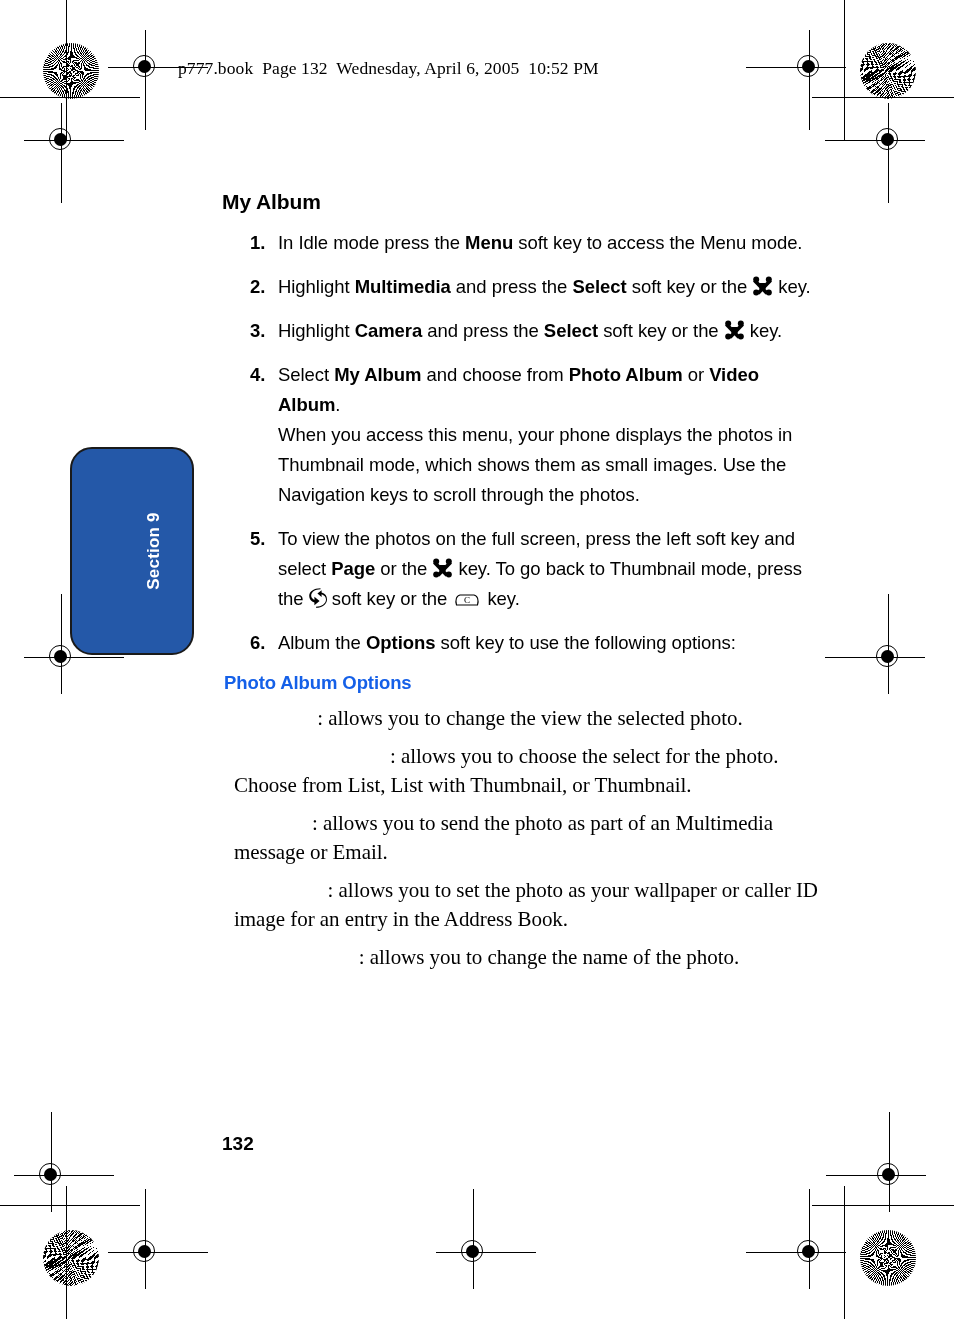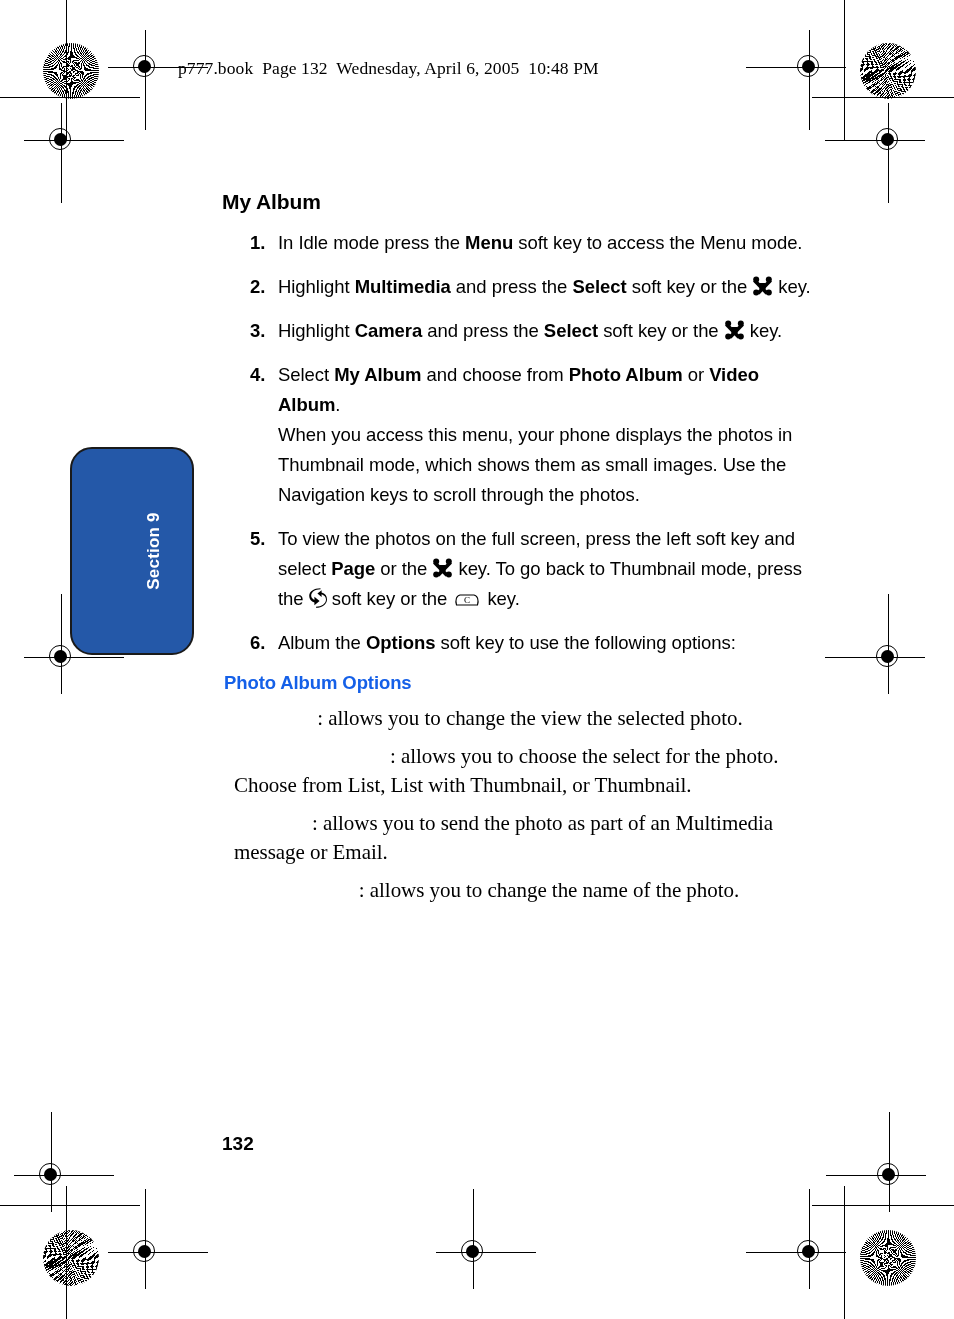--- a/index.html
+++ b/index.html
@@ -253,21 +253,21 @@
 
 <div class="croprule" style="left:0px; top:97px; width:140px; height:1.3px;"></div>
 <div class="croprule" style="left:812px; top:97px; width:142px; height:1.3px;"></div>
 <div class="croprule" style="left:0px; top:1205px; width:140px; height:1.3px;"></div>
 <div class="croprule" style="left:812px; top:1205px; width:142px; height:1.3px;"></div>
 <div class="croprule" style="left:66px; top:0px; width:1.3px; height:140px;"></div>
 <div class="croprule" style="left:844px; top:0px; width:1.3px; height:140px;"></div>
 <div class="croprule" style="left:66px; top:1186px; width:1.3px; height:133px;"></div>
 <div class="croprule" style="left:844px; top:1186px; width:1.3px; height:133px;"></div>
 
-<div class="run-header">p777.book  Page 132  Wednesday, April 6, 2005  10:48 PM</div>
+<div class="run-header">p777.book  Page 132  Wednesday, April 6, 2005  10:52 PM</div>
 
 <div class="section-tab">
   <span class="tab-label">Section 9</span>
 </div>
 
 <div class="content">
   <h2 class="section-title">My Album</h2>
   <ol class="steps" id="steps-host">
       <li><span class="num">1.</span><span><span>In Idle mode press the </span><b>Menu</b><span> soft key to access the Menu mode.</span></span></li>
       <li><span class="num">2.</span><span><span>Highlight </span><b>Multimedia</b><span> and press the </span><b>Select</b><span> soft key or the </span><span class="keyicon"><svg width="21" height="20" viewBox="0 0 21 20">
@@ -312,17 +312,18 @@
               <path d="M4.5 13.0 C3.0 8.0 4.5 3.5 8.0 3.0 L22.0 3.0 C25.5 3.5 27.0 8.0 25.5 13.0 Z" fill="none" stroke="#000" stroke-width="1.1"></path>
               <text x="15" y="11.4" font-family="Liberation Serif, serif" font-size="9.2" text-anchor="middle" fill="#000">C</text>
             </svg></span><span> key.</span></span></li>
       <li><span class="num">6.</span><span><span>Album the </span><b>Options</b><span> soft key to use the following options:</span></span></li>
     </ol>
   <h3 class="blue-head">Photo Album Options</h3>
   <div id="options-host">
       <p class="opt-para"><span class="lead">                </span><span>: allows you to change the view the selected photo.</span></p>
       <p class="opt-para"><span class="lead">                              </span><span>: allows you to choose the select for the photo. Choose from List, List with Thumbnail, or Thumbnail.</span></p>
       <p class="opt-para"><span class="lead">               </span><span>: allows you to send the photo as part of an Multimedia message or Email.</span></p>
+      <p class="opt-para"><span class="lead">                  </span><span>: allows you to set the photo as your wallpaper or caller ID image for an entry in the Address Book.</span></p>
       <p class="opt-para"><span class="lead">                        </span><span>: allows you to change the name of the photo.</span></p>
     </div>
 </div>
 
 <div class="folio">132</div>
 
 </body></html>

